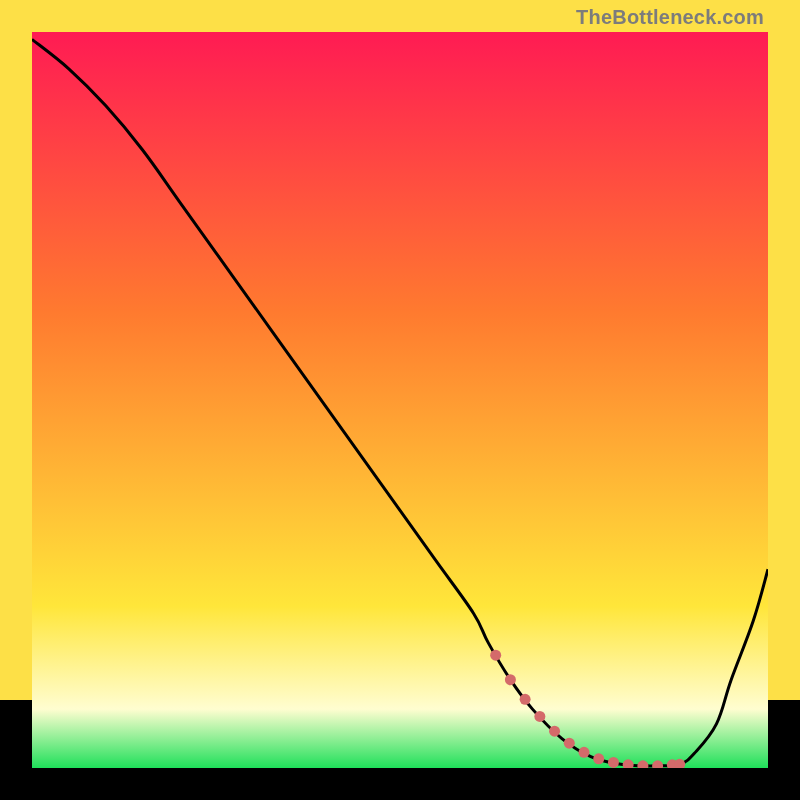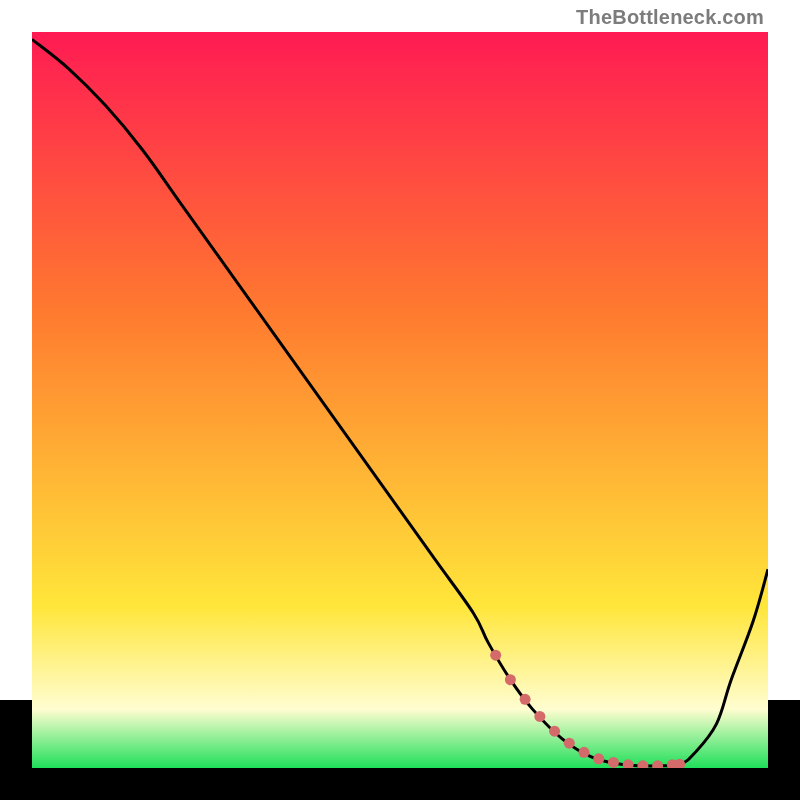--- a/index.html
+++ b/index.html
@@ -9,21 +9,21 @@
     height: 800px;
     background: #000;
     overflow: hidden;
   }
   .frame {
     position: absolute;
     left: 0;
     top: 0;
     width: 800px;
     height: 700px;
-    background: #ffffff;
+    background: #fde047;
   }
   .plot {
     position: absolute;
     left: 32px;
     top: 32px;
     width: 736px;
     height: 736px;
   }
   .watermark {
     position: absolute;

